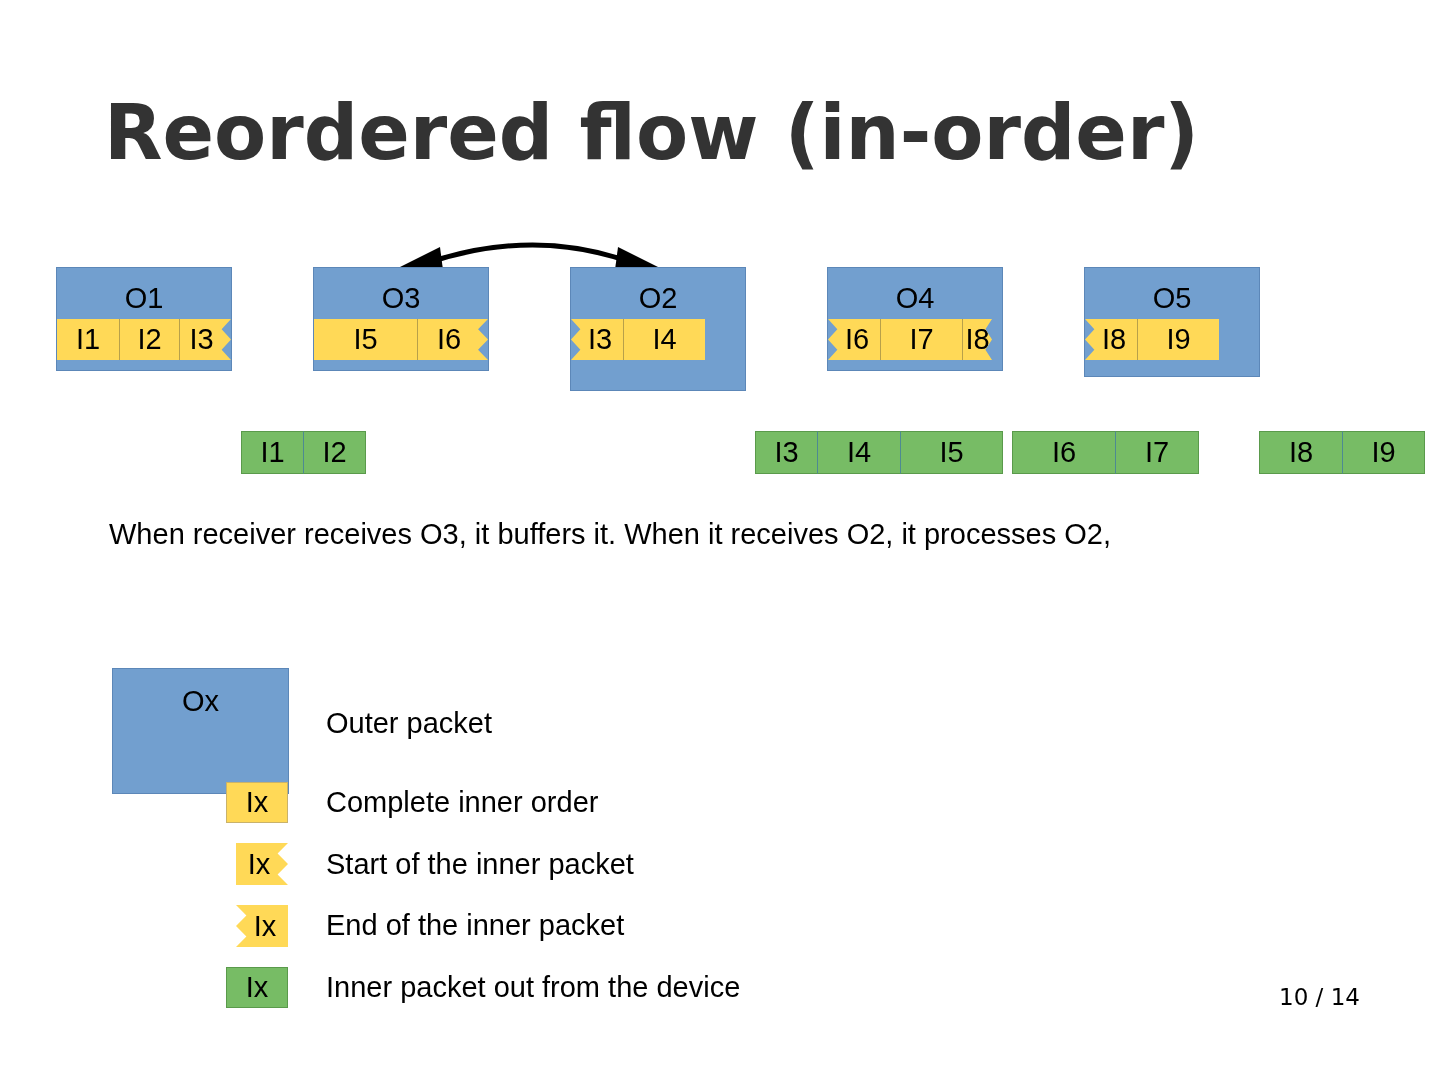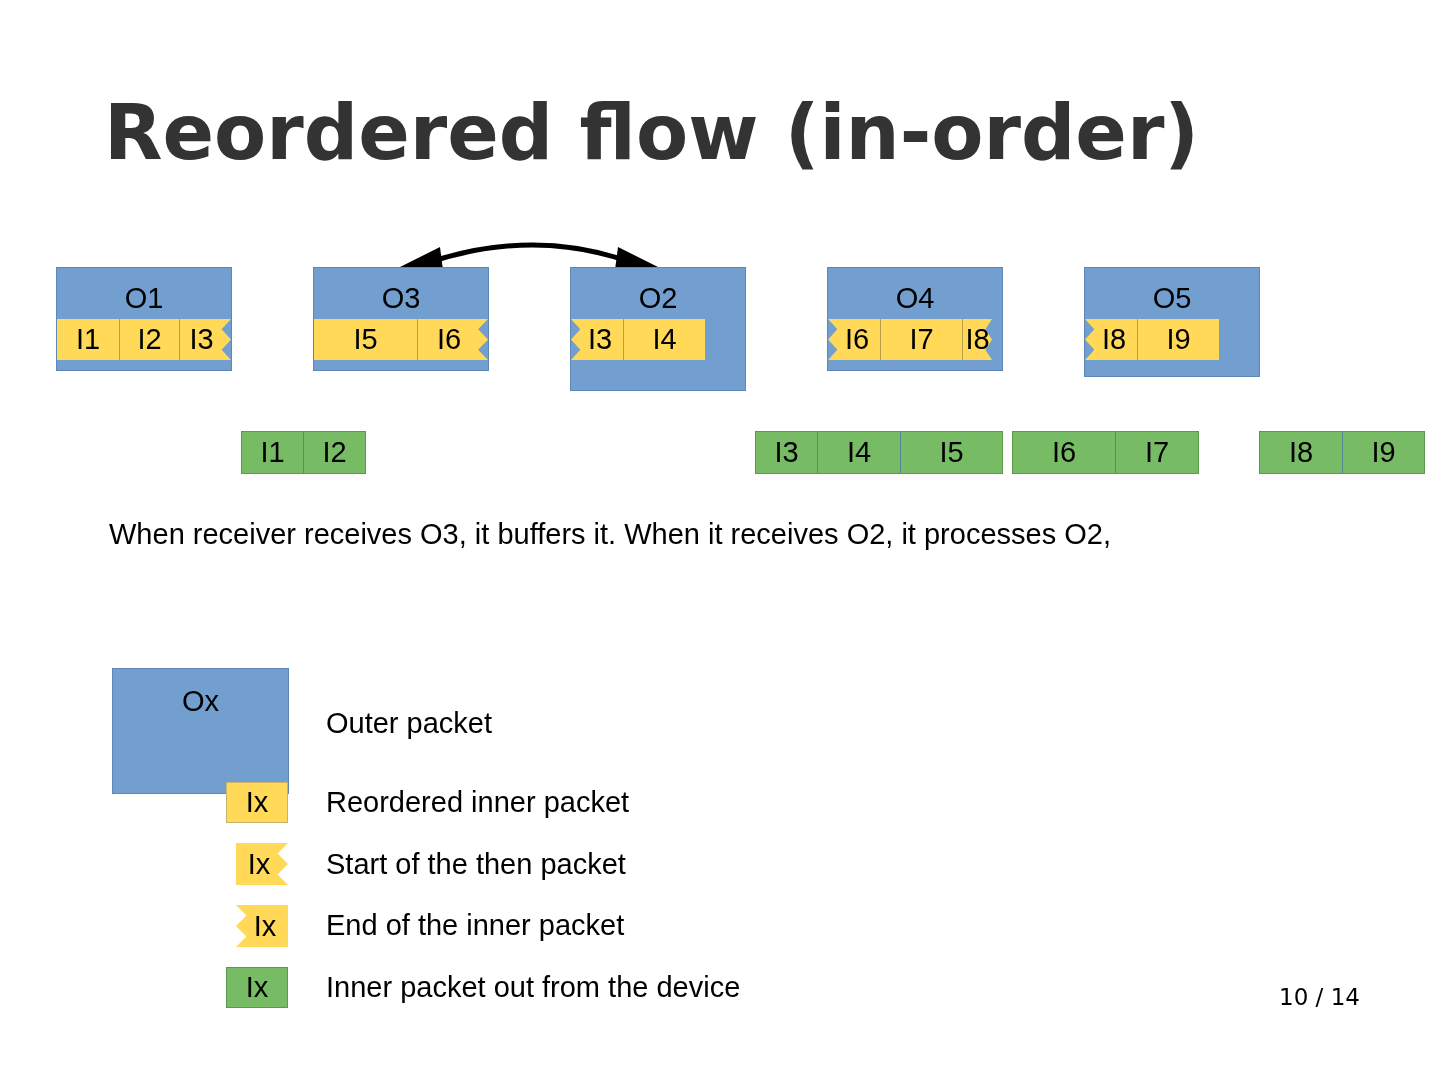--- a/index.html
+++ b/index.html
@@ -91,24 +91,24 @@
   <div>When receiver receives O3, it buffers it. When it receives O2, it processes O2,</div>
 </div>
 
 <div>
   <div class="outer" style="left:112px; top:668px; width:177px; height:126px;">
     <div class="olabel" style="top:16px;">Ox</div>
   </div>
   <div class="legend-text" style="top:707px;">Outer packet</div>
 
   <div class="seg yel" style="left:226px; top:782px; width:62px; height:41px; border:1px solid #c9b26a;">Ix</div>
-  <div class="legend-text" style="top:786px;">Reordered inner packet</div>
+  <div class="legend-text" style="top:786px;">Complete inner order</div>
 
   <div class="seg yel" style="left:236px; top:843px; width:52px; height:42px; clip-path:polygon(0 0,100% 0,80% 25%,100% 50%,80% 75%,100% 100%,0 100%); padding-right:6px;">Ix</div>
-  <div class="legend-text" style="top:848px;">Start of the then packet</div>
+  <div class="legend-text" style="top:848px;">Start of the inner packet</div>
 
   <div class="seg yel" style="left:236px; top:905px; width:52px; height:42px; clip-path:polygon(0 0,100% 0,100% 100%,0 100%,20% 75%,0 50%,20% 25%); padding-left:6px;">Ix</div>
   <div class="legend-text" style="top:909px;">End of the inner packet</div>
 
   <div class="seg grn" style="left:226px; top:967px; width:62px; height:41px;">Ix</div>
   <div class="legend-text" style="top:971px;">Inner packet out from the device</div>
 </div>
 
 <div class="pageno">10 / 14</div>
 

